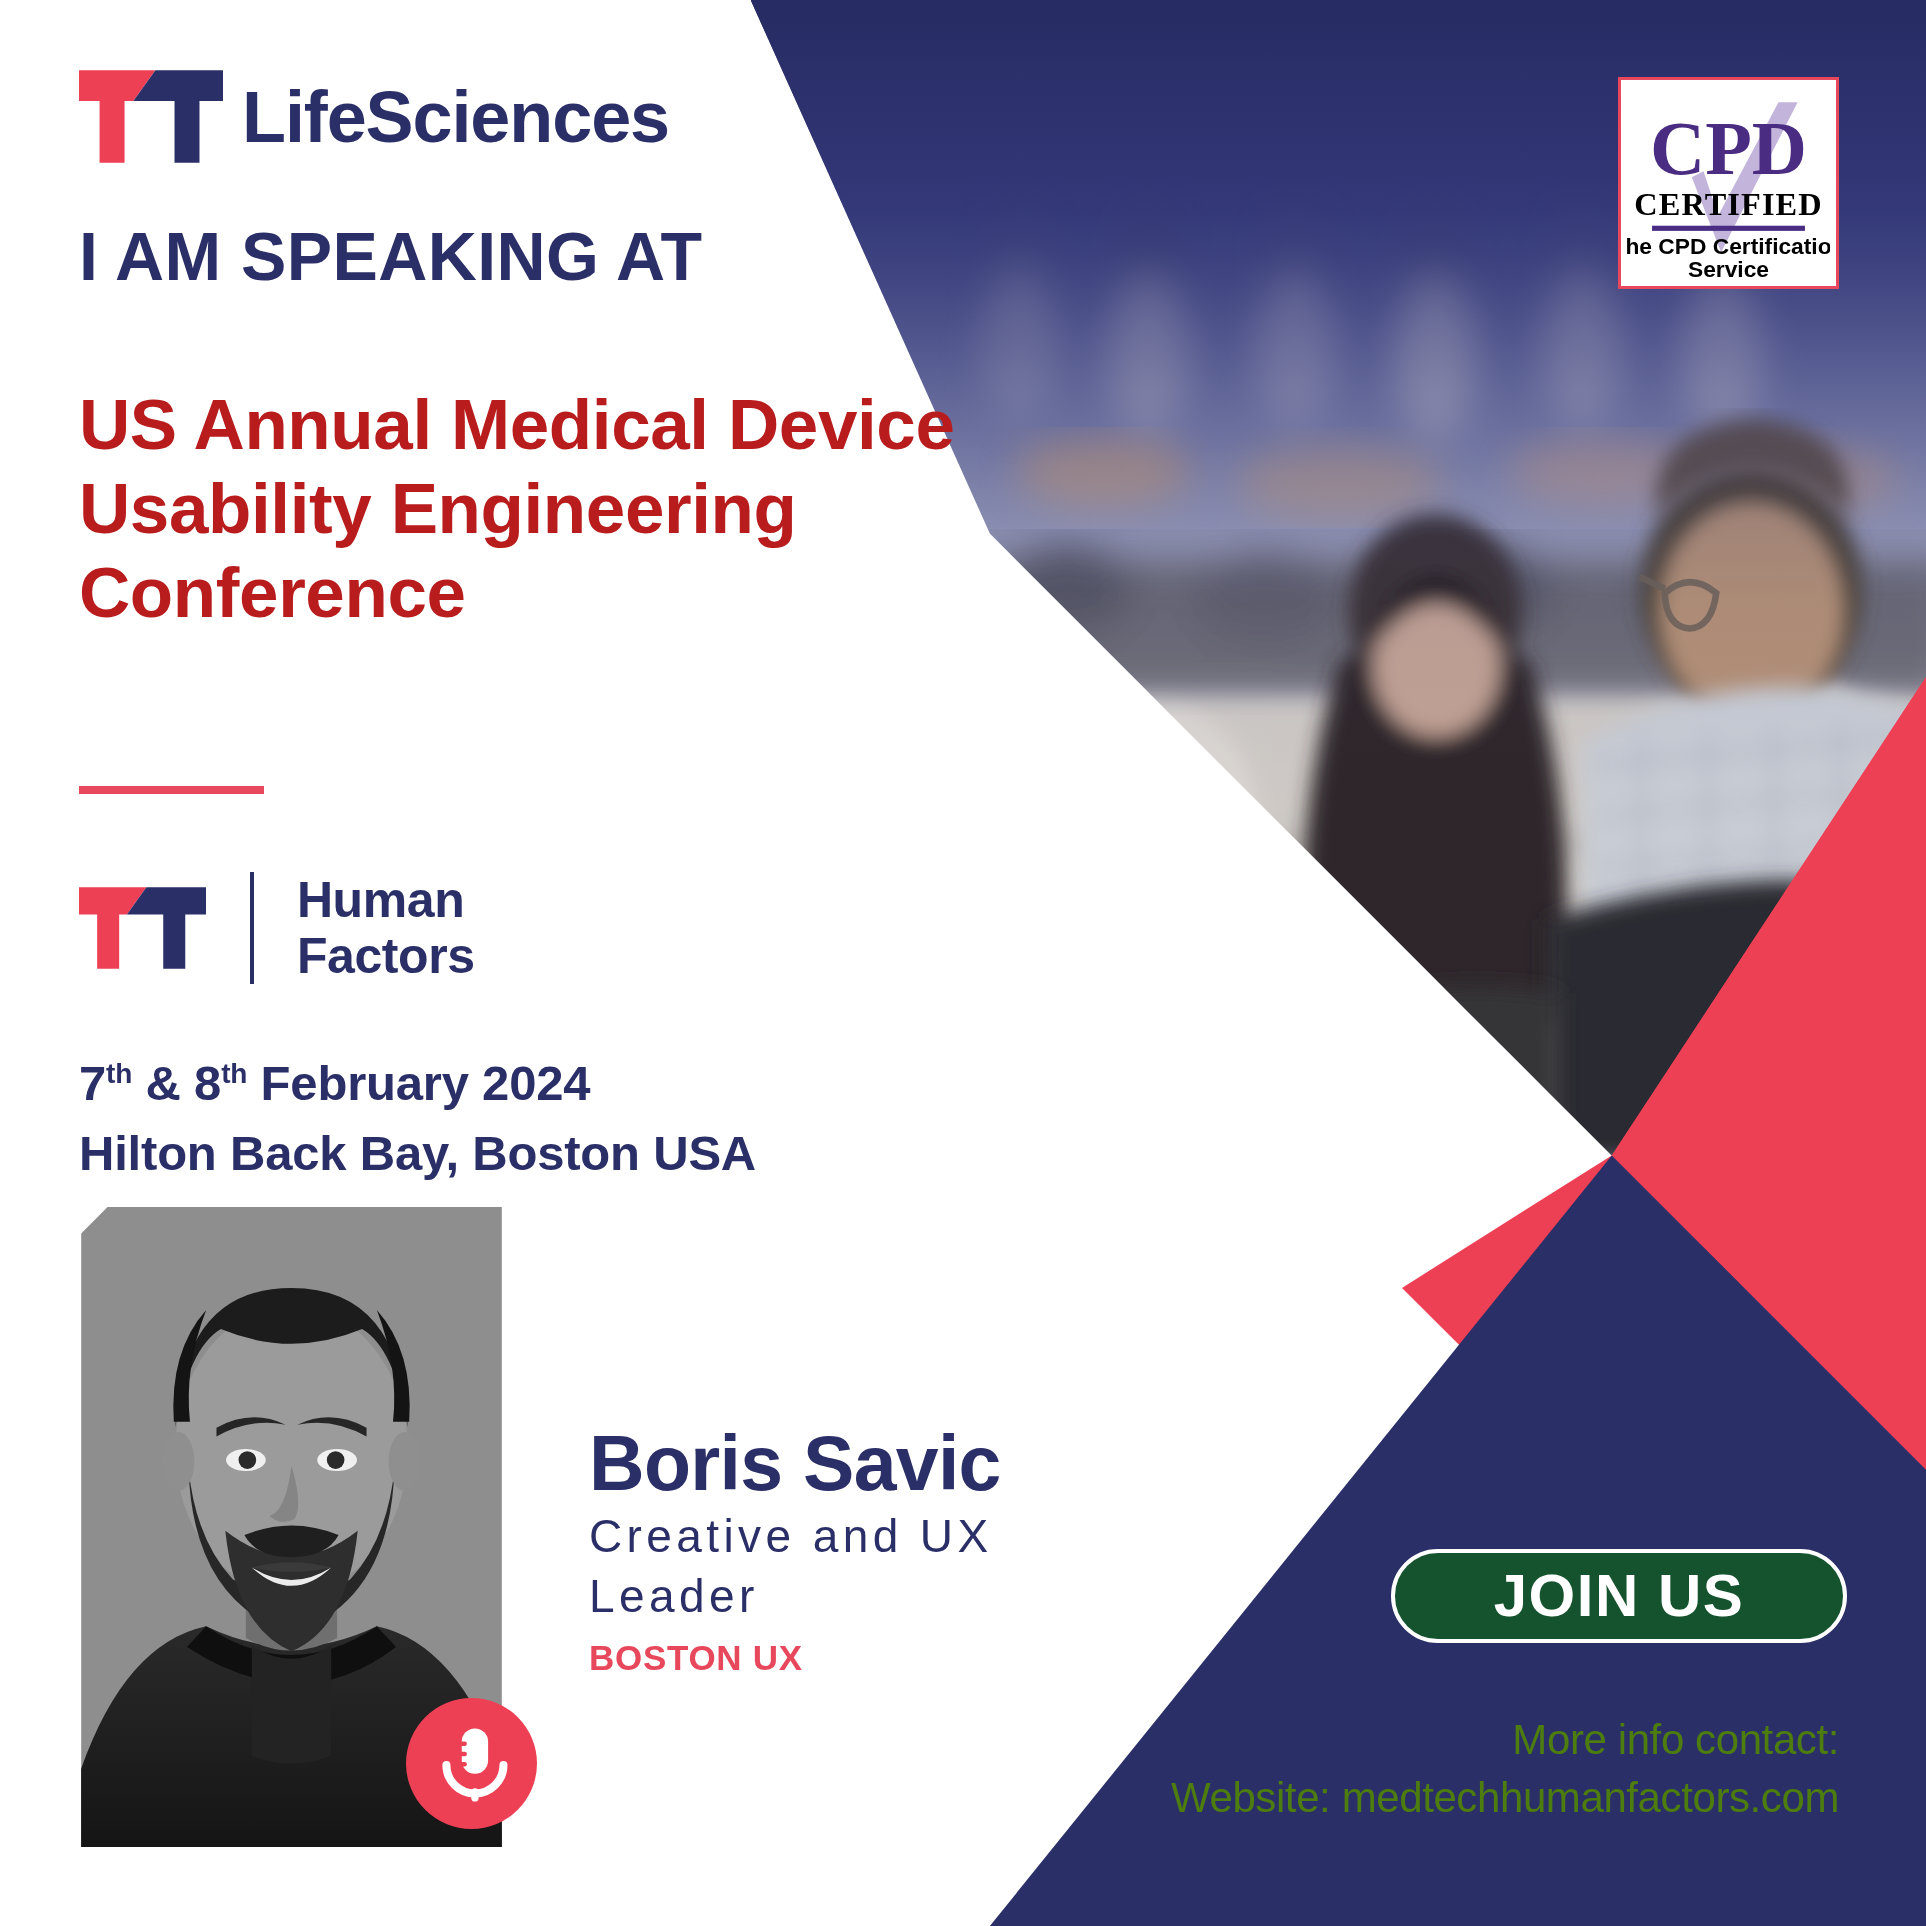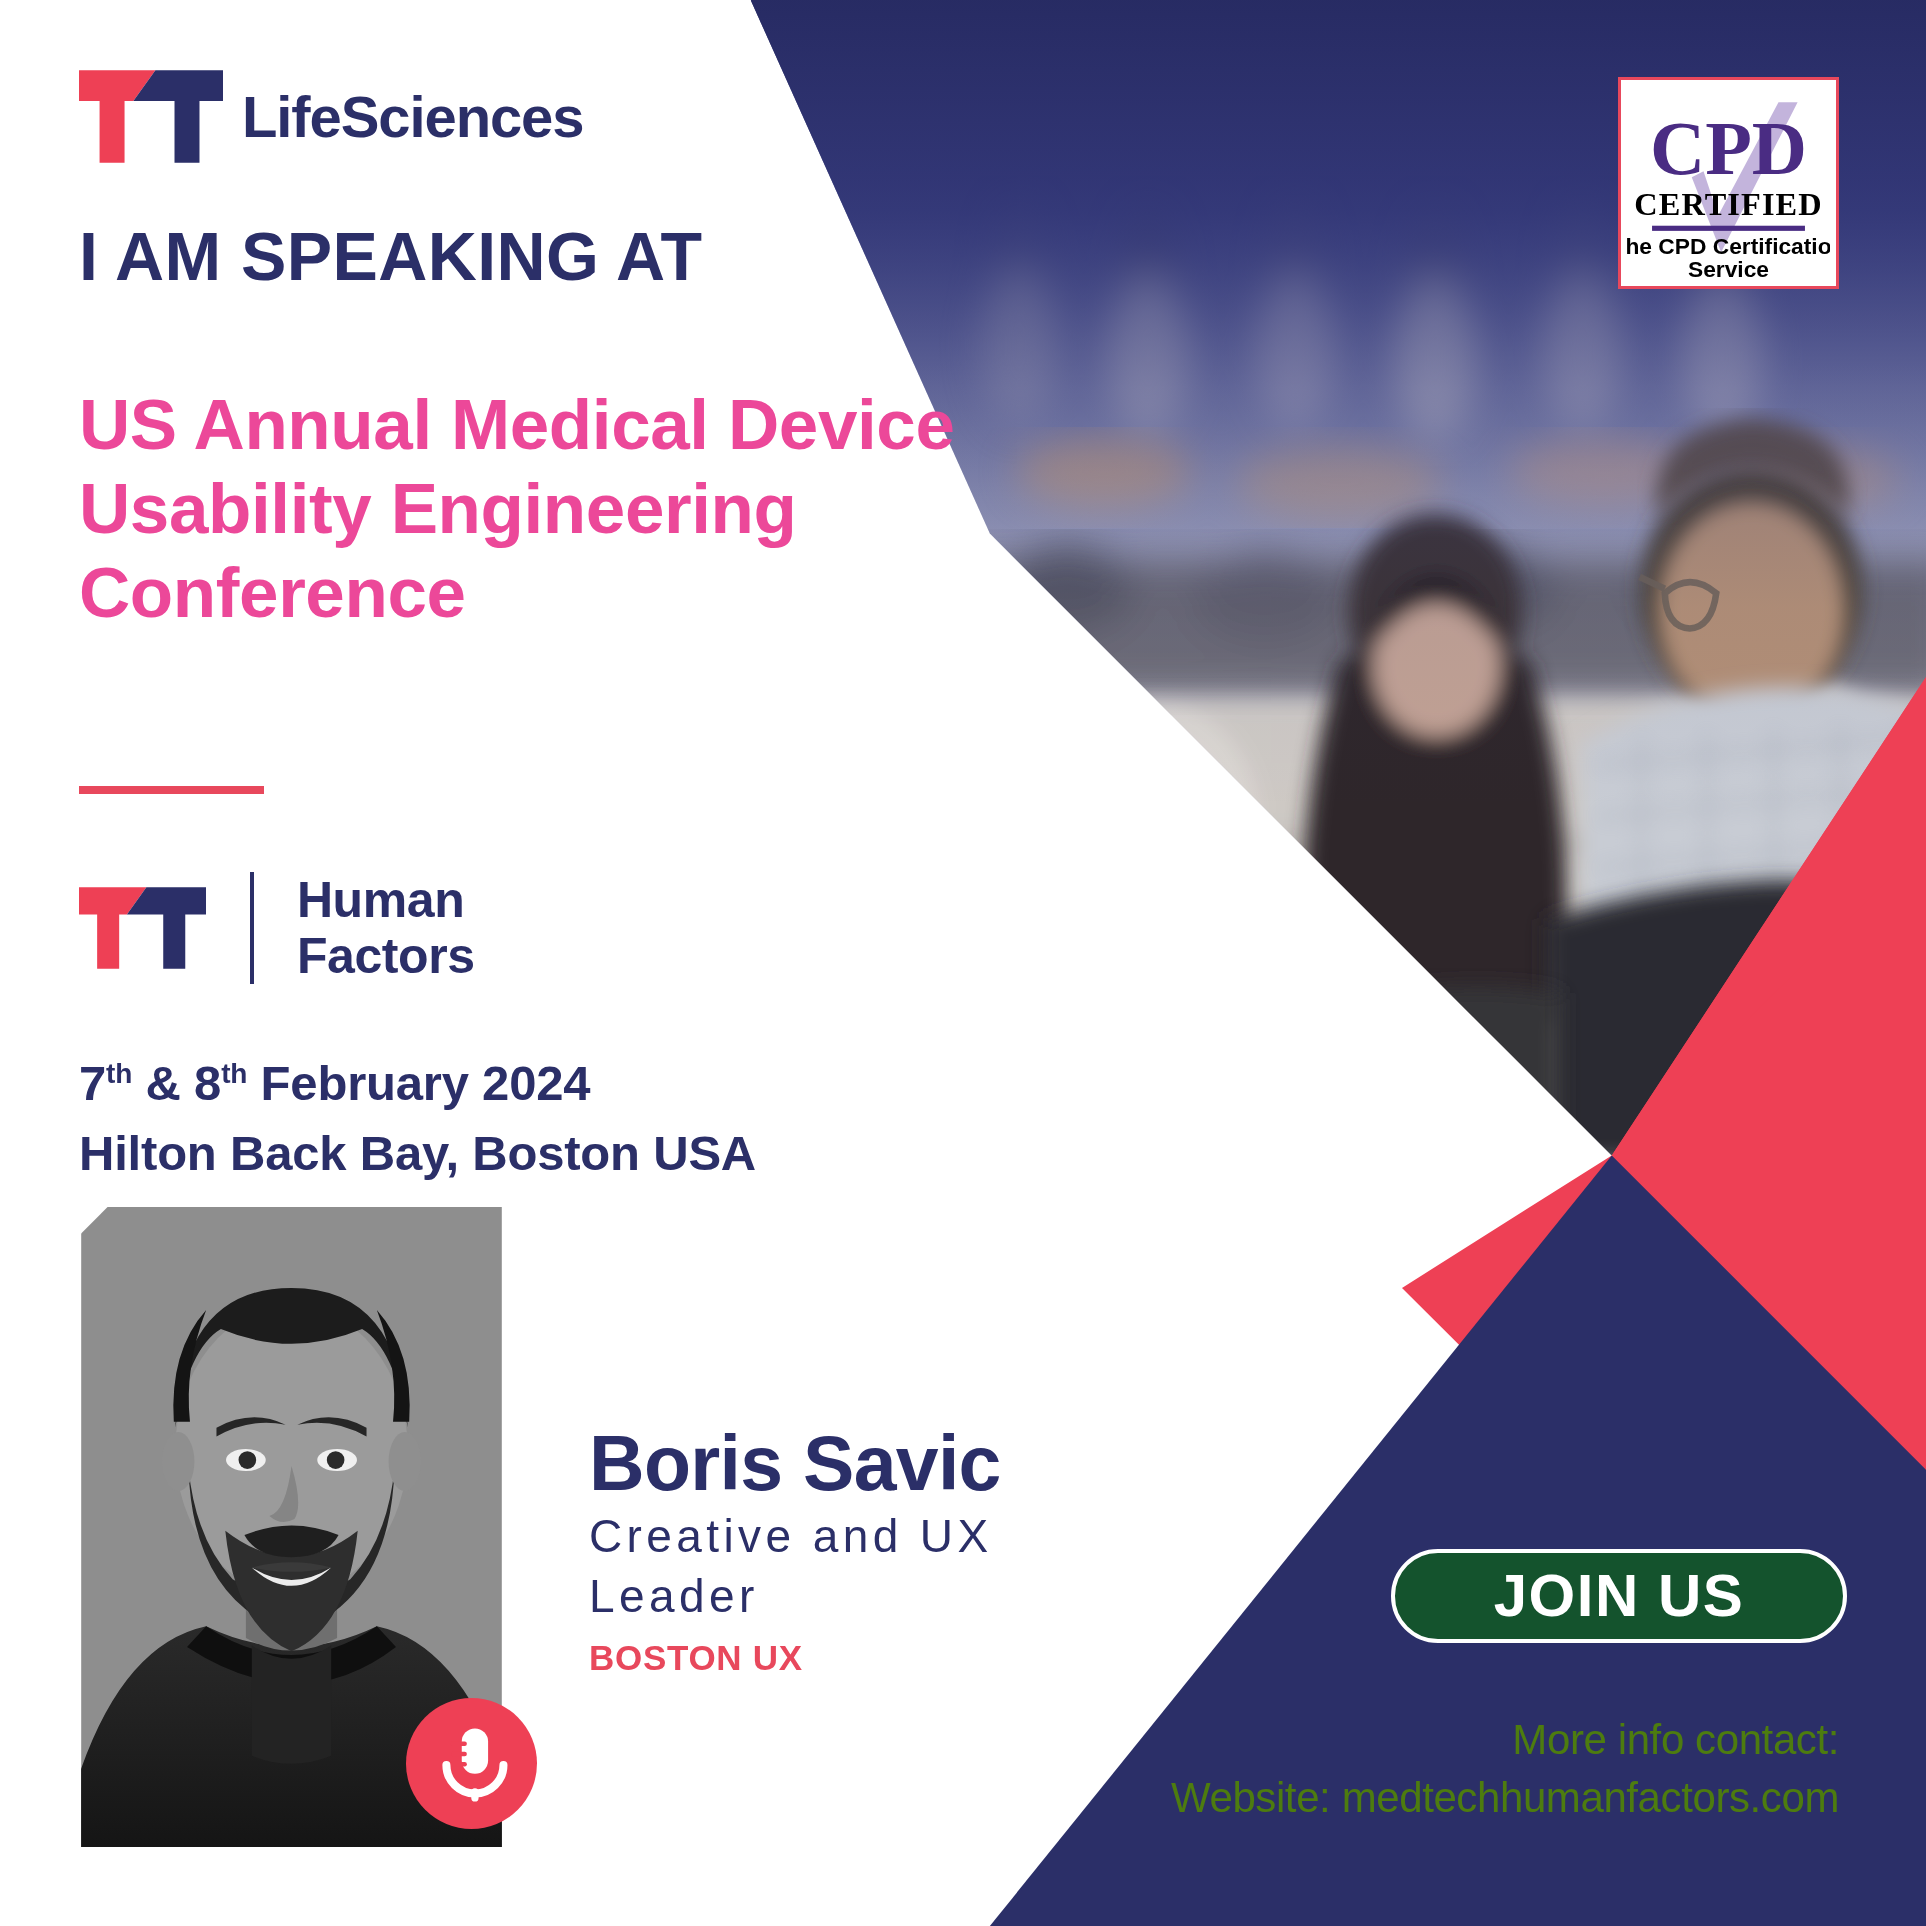--- a/index.html
+++ b/index.html
@@ -22,34 +22,34 @@
     z-index:5;
   }
 
   
   .ls-logo {
     position:absolute; left:79px; top:70px;
     display:flex; align-items:center; gap:19px;
   }
   .tt-mark { display:block; }
   .ls-word {
-    font-size:58px; font-weight:700; color:#2B2F68;
+    font-size:72px; font-weight:700; color:#2B2F68;
     letter-spacing:-1.1px; line-height:1;
   }
 
   .speaking-at {
     position:absolute; left:79px; top:221px;
     font-size:68px; font-weight:700; color:#2B2F68;
     letter-spacing:0.4px; line-height:1.05;
   }
 
   .conf-title {
     position:absolute; left:79px; top:383px;
     width:927px;
-    font-size:71px; font-weight:700; color:#ec4899;
+    font-size:71px; font-weight:700; color:#b91c1c;
     line-height:1.18; letter-spacing:-0.4px;
   }
   .conf-title div { white-space:nowrap; }
 
   .red-rule {
     position:absolute; left:79px; top:786px;
     width:185px; height:8px; background:#E8485C;
   }
 
   

